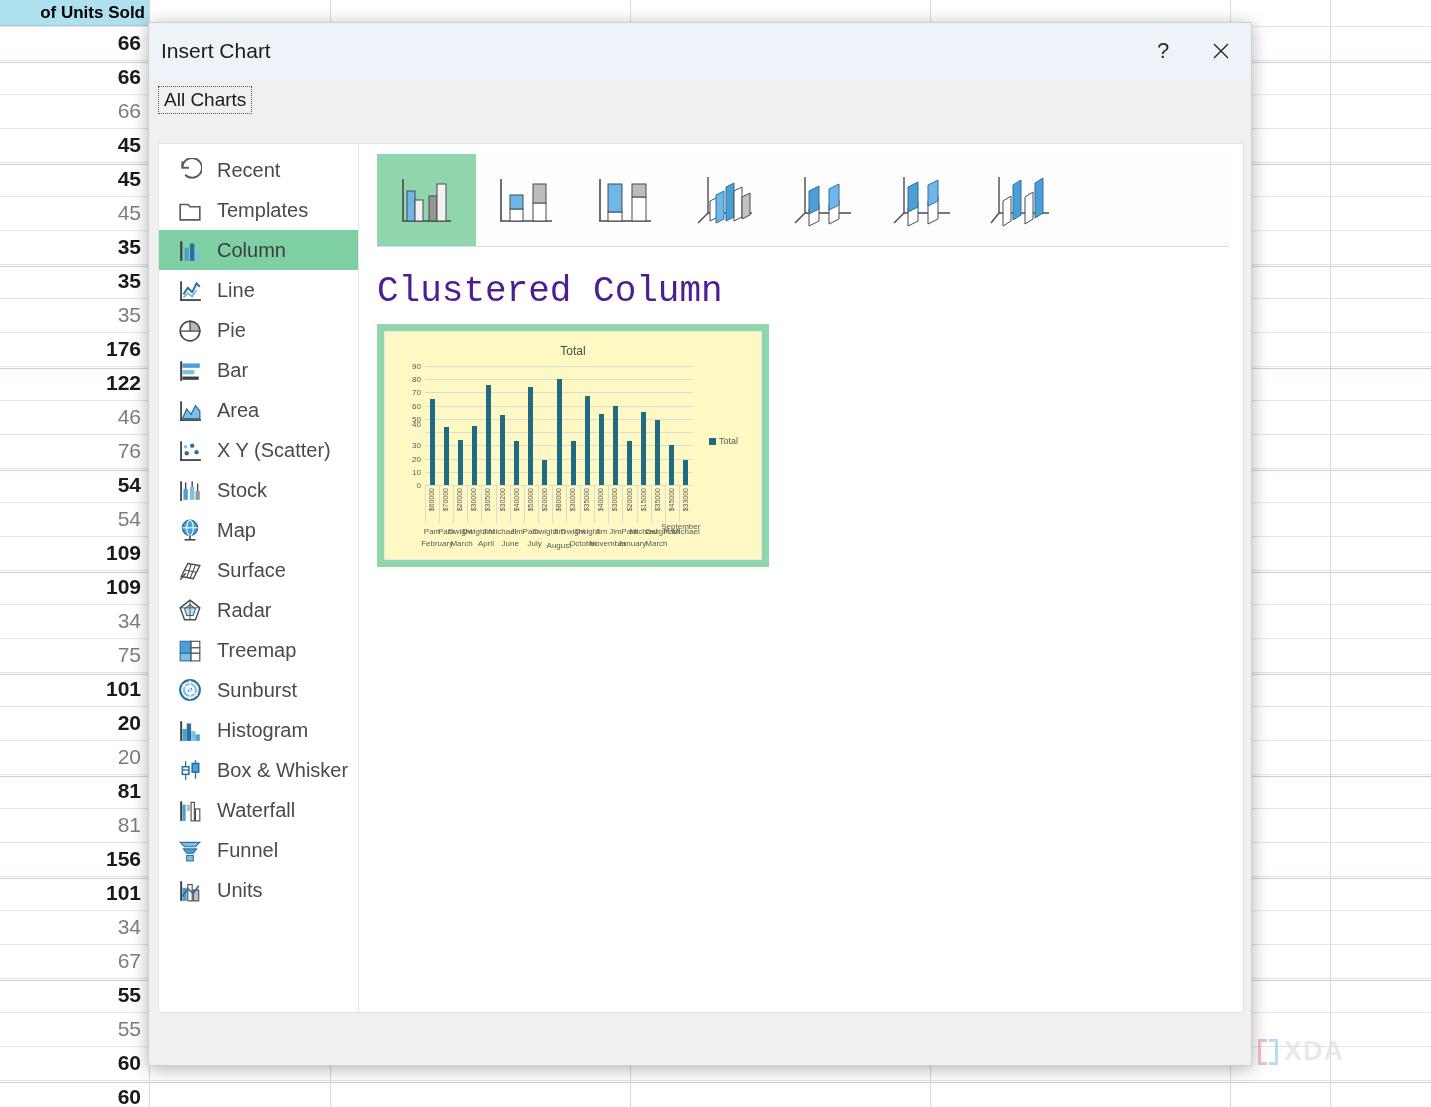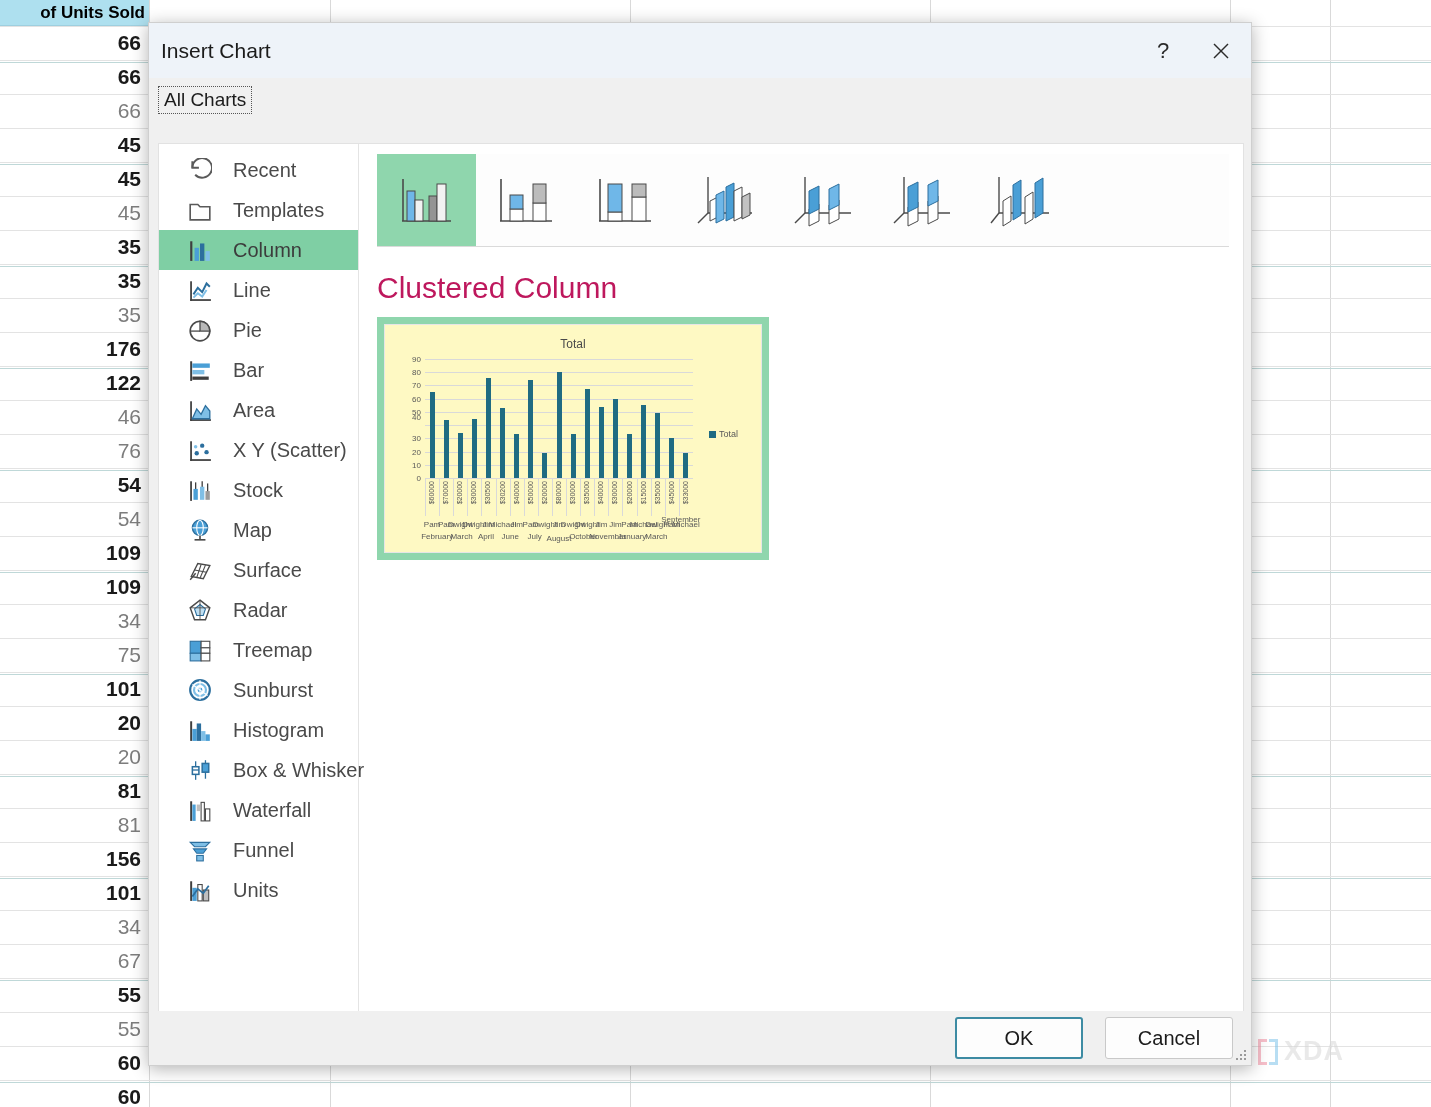--- a/index.html
+++ b/index.html
@@ -78,40 +78,40 @@
     background:#ffffff;border:1px solid #e2e2e2;box-sizing:border-box;
     display:flex;
   }
 
   
   #sidelist{
     width:200px;border-right:1px solid #e4e4e4;padding-top:6px;box-sizing:border-box;
     background:#fff;
   }
   .side-item{
-    height:40px;display:flex;align-items:center;gap:20px;padding-left:28px;
+    height:40px;display:flex;align-items:center;gap:14px;padding-left:18px;
     box-sizing:border-box;cursor:default;
   }
   .side-item .ic{width:26px;height:26px;display:flex;align-items:center;justify-content:center;flex:0 0 26px;}
   .side-item .lbl{font-size:20px;color:#4a4a4a;white-space:nowrap;}
   .side-item.sel{background:#7fcfa4;}
   .side-item.sel .lbl{color:#3c3c3c;}
 
   
   #pane{flex:1;padding:10px 14px 0 18px;box-sizing:border-box;}
   #thumbstrip{
     height:92px;background:#fdfdfd;border-bottom:1px solid #dadada;
     display:flex;align-items:stretch;gap:0;
   }
   .thumb{
     width:99px;height:92px;display:flex;align-items:center;justify-content:center;
     box-sizing:border-box;
   }
   .thumb.sel{background:#8fd6ad;}
-  #subtitle{font-size:30px;color:#be185d;padding:24px 0 12px 0;}
+  #subtitle{font-size:36px;color:#4c1d95;padding:24px 0 12px 0;font-family:Liberation Mono, monospace;}
 
   
   #preview{
     width:392px;height:243px;border:7px solid #8fd6ad;background:#fef9c3;
     box-sizing:border-box;position:relative;
   }
   #preview .inner{position:absolute;inset:0;border:1px solid #e6e6e6;box-sizing:border-box;}
   #chartTitle{
     position:absolute;left:0;right:0;top:12px;text-align:center;
     font-size:12px;color:#4a4a4a;
@@ -682,25 +682,13 @@
             </div>
           <div id="legend">
             <span class="sw"></span>
             <span class="lt">Total</span>
           </div>
         </div>
       </div>
     </div>
   </div>
 
-  <div id="footer">
-    <div class="dlg-btn primary">OK</div>
-    <div class="dlg-btn">Cancel</div>
-    <div id="resizer">
-      <i style="left:8px;top:0"></i>
-        <i style="left:4px;top:4px"></i>
-        <i style="left:8px;top:4px"></i>
-      <i style="left:0;top:8px"></i>
-        <i style="left:4px;top:8px"></i>
-        <i style="left:8px;top:8px"></i>
-    </div>
-  </div>
 </div>
 
 </body></html>

